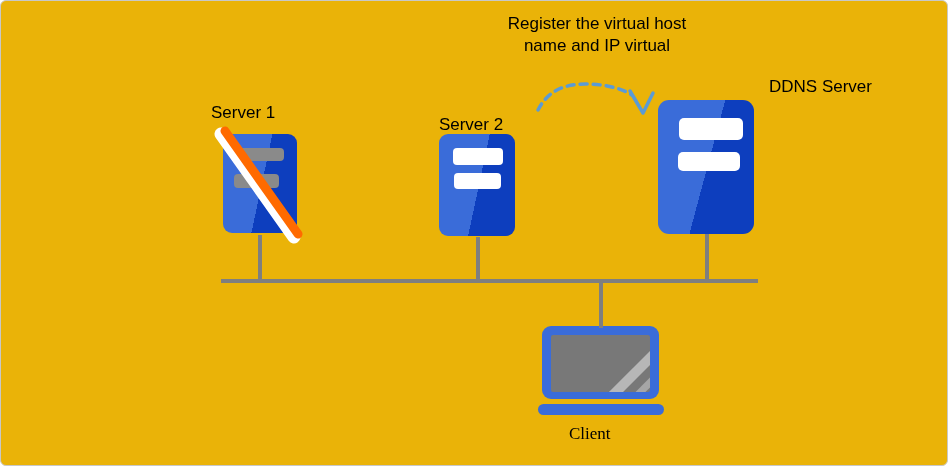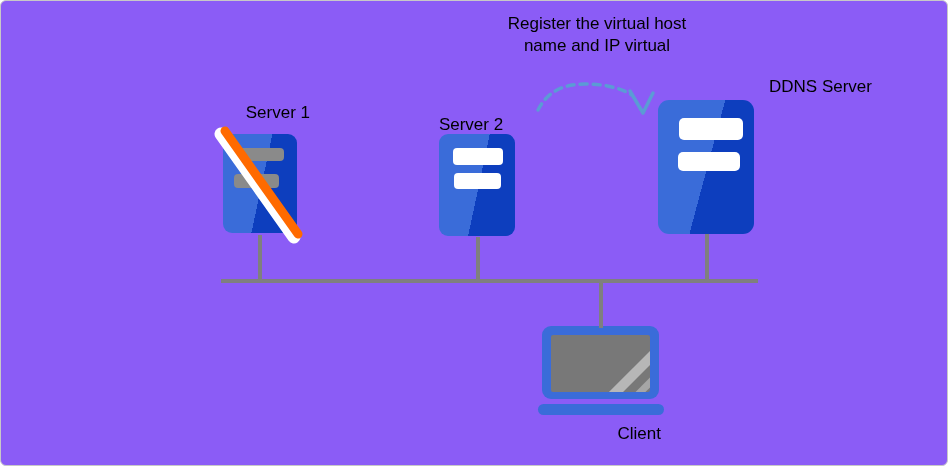--- a/index.html
+++ b/index.html
@@ -1,39 +1,39 @@
 <!DOCTYPE html>
 <html style="--blueLight: #3A6CD9; --blueDark: #0D3EBE; --barGray: #8A8A8A; --slashOrange: #FF6A00; --lineGray: #7F7F7F; --arrowBlue: #5B9BD5; --screenGray: #787878; --laptopBlue: #3A6CD9;"><head>
 <meta charset="utf-8">
 <style>
   html,body{margin:0;padding:0;background:#fff;}
   .canvas{
     position:relative;
     width:948px;height:466px;
-    background:#8b5cf6;
+    background:#eab308;
     border:1px solid #c8c8c8;
     border-radius:6px;
     box-sizing:border-box;
     font-family:"Liberation Sans", sans-serif;
     overflow:hidden;
   }
   .caption{
     position:absolute;
     left:446px;top:12px;width:300px;
     text-align:center;
     font-size:17px;line-height:22px;color:#000;
   }
   .node-label{
     position:absolute;
     font-size:17px;color:#000;white-space:nowrap;
   }
-  .lbl-server1{left:189px;top:102px;width:120px;text-align:right;}
+  .lbl-server1{left:210px;top:102px;width:120px;text-align:left;}
   .lbl-server2{left:410px;top:114px;width:120px;text-align:center;}
   .lbl-ddns{left:768px;top:76px;}
-  .lbl-client{left:540px;top:423px;width:120px;text-align:right;}
+  .lbl-client{left:568px;top:423px;width:120px;text-align:left;font-family:Liberation Serif, serif;}
 
   .server{
     position:absolute;
     border-radius:9px;
   }
   .server-body2{background:linear-gradient(102deg, var(--blueLight) 0%, var(--blueLight) 52%, var(--blueDark) 52%);}
   .server-body3{background:linear-gradient(105deg, var(--blueLight) 0%, var(--blueLight) 51%, var(--blueDark) 51%);}
   .srv1{left:222px;top:133px;width:74px;height:99px;}
   .srv2{left:438px;top:133px;width:76px;height:102px;}
   .ddns{left:657px;top:99px;width:96px;height:134px;border-radius:11px;}

